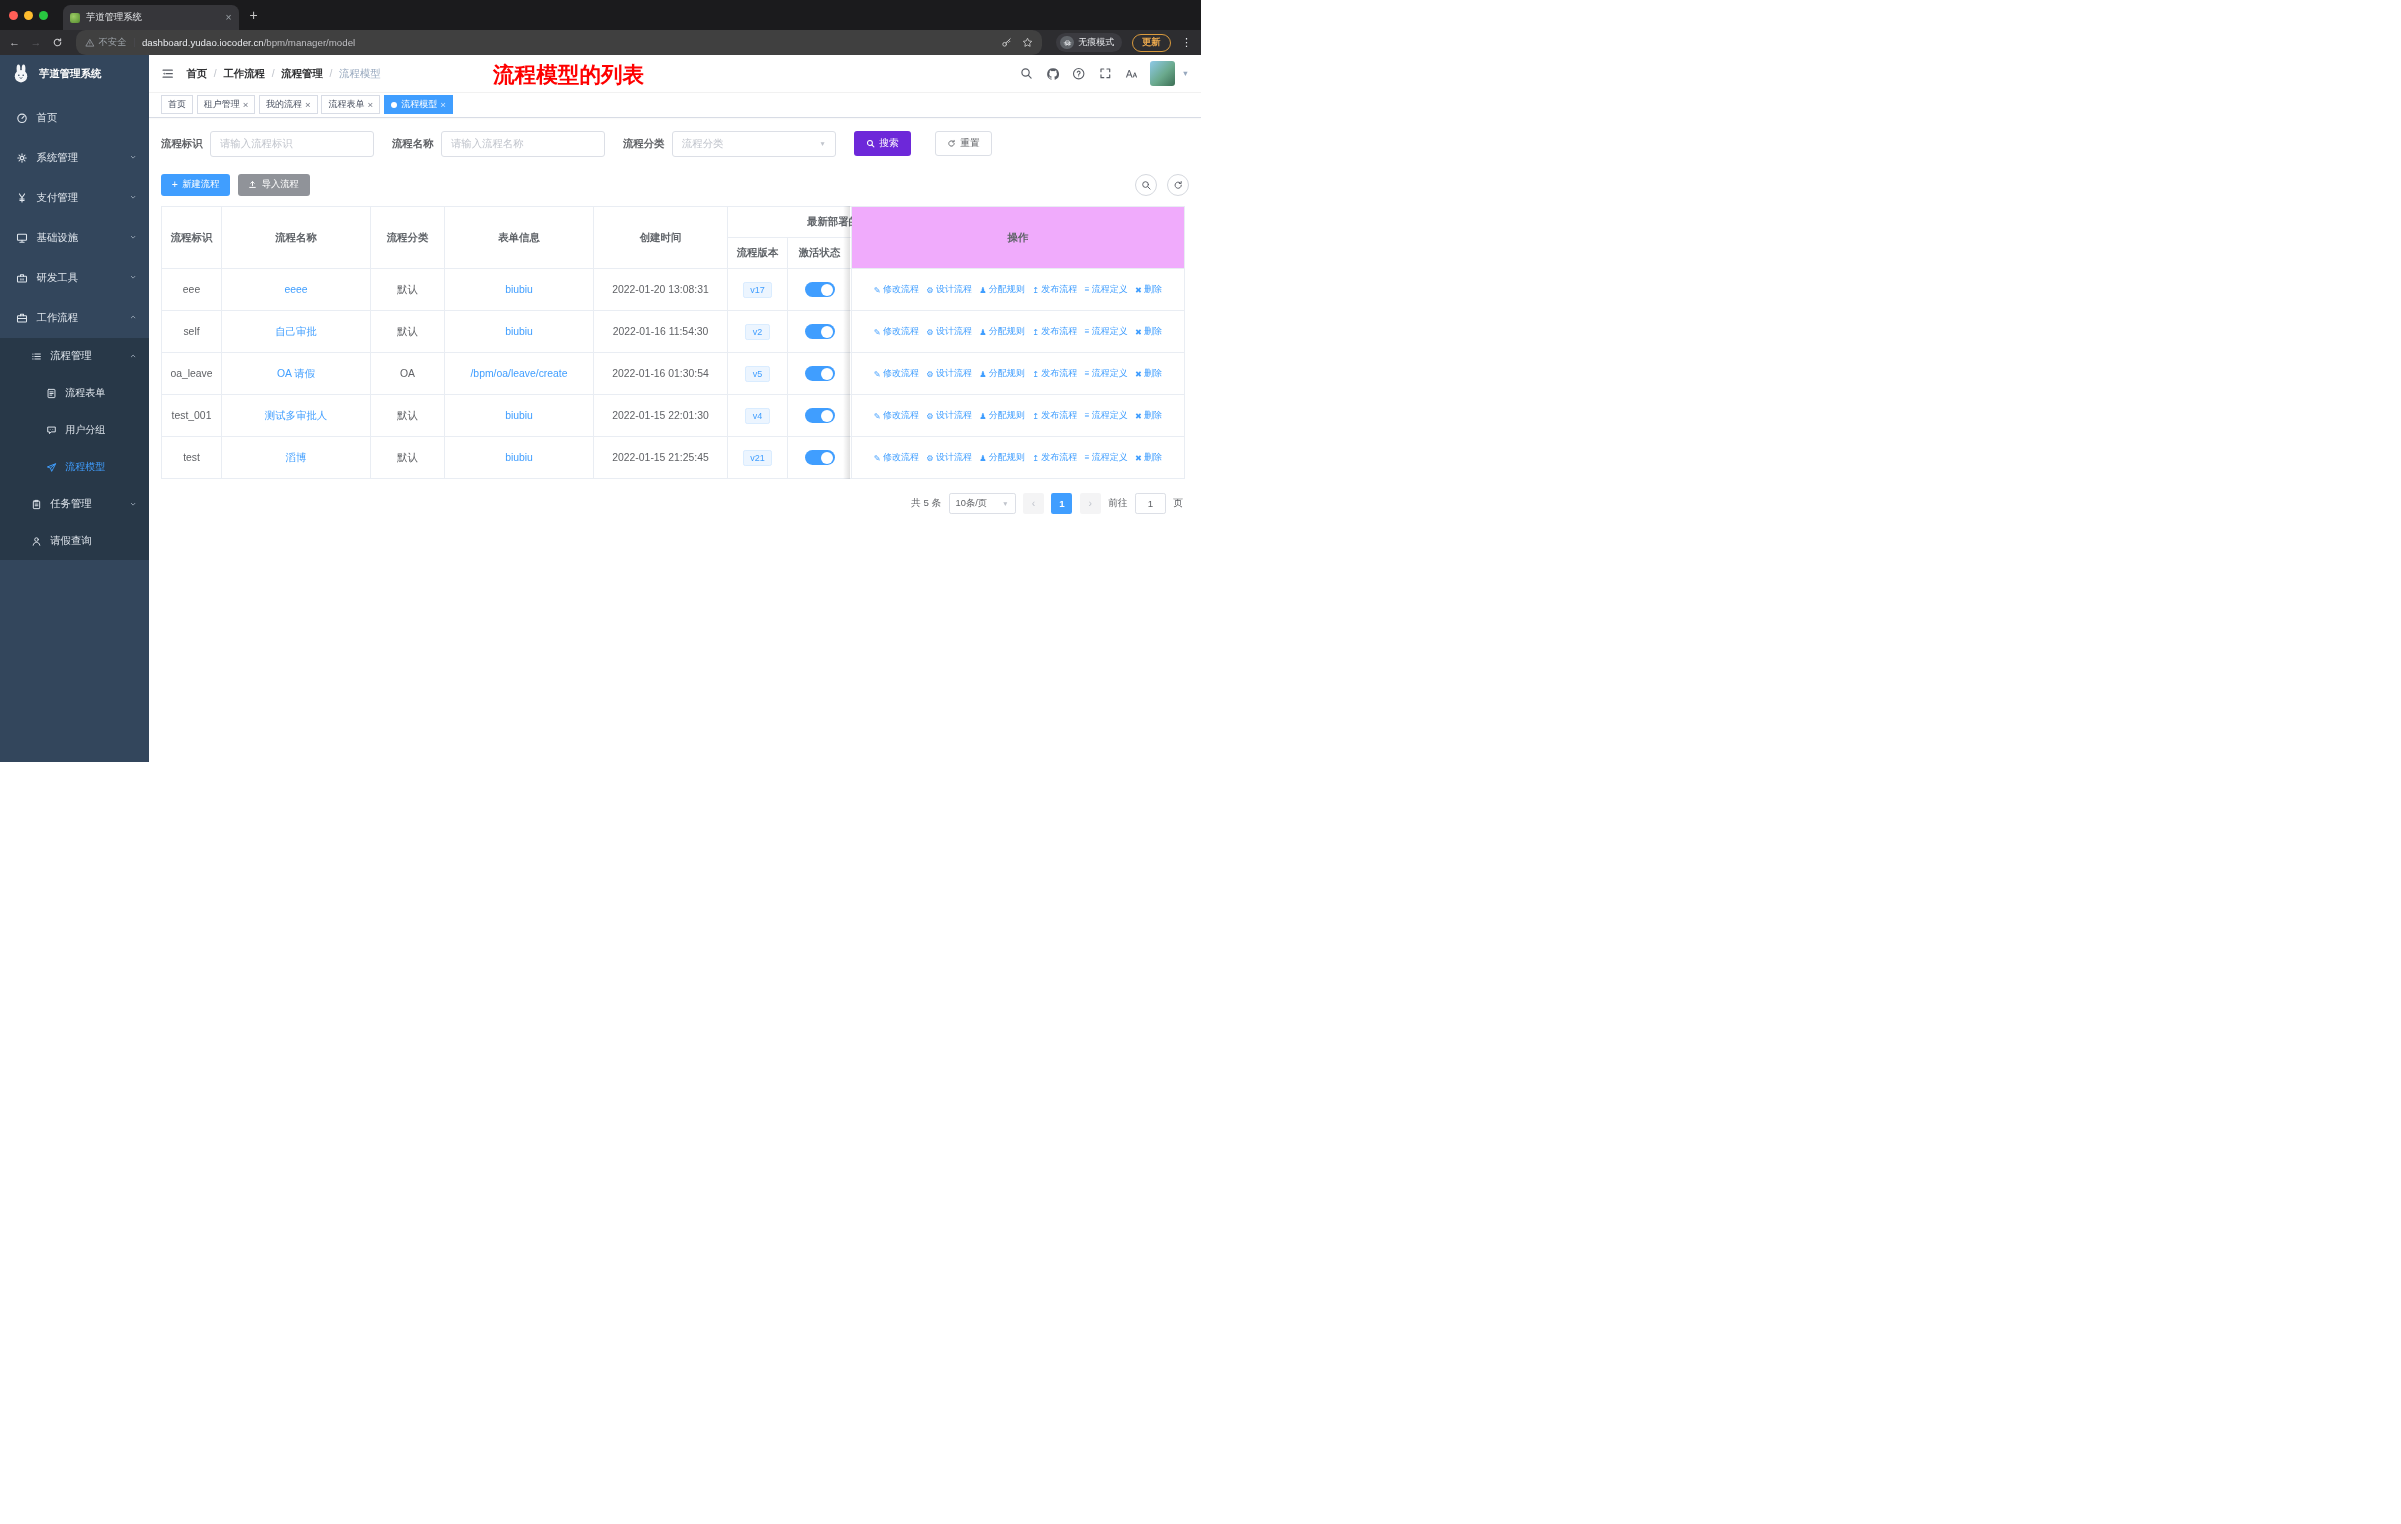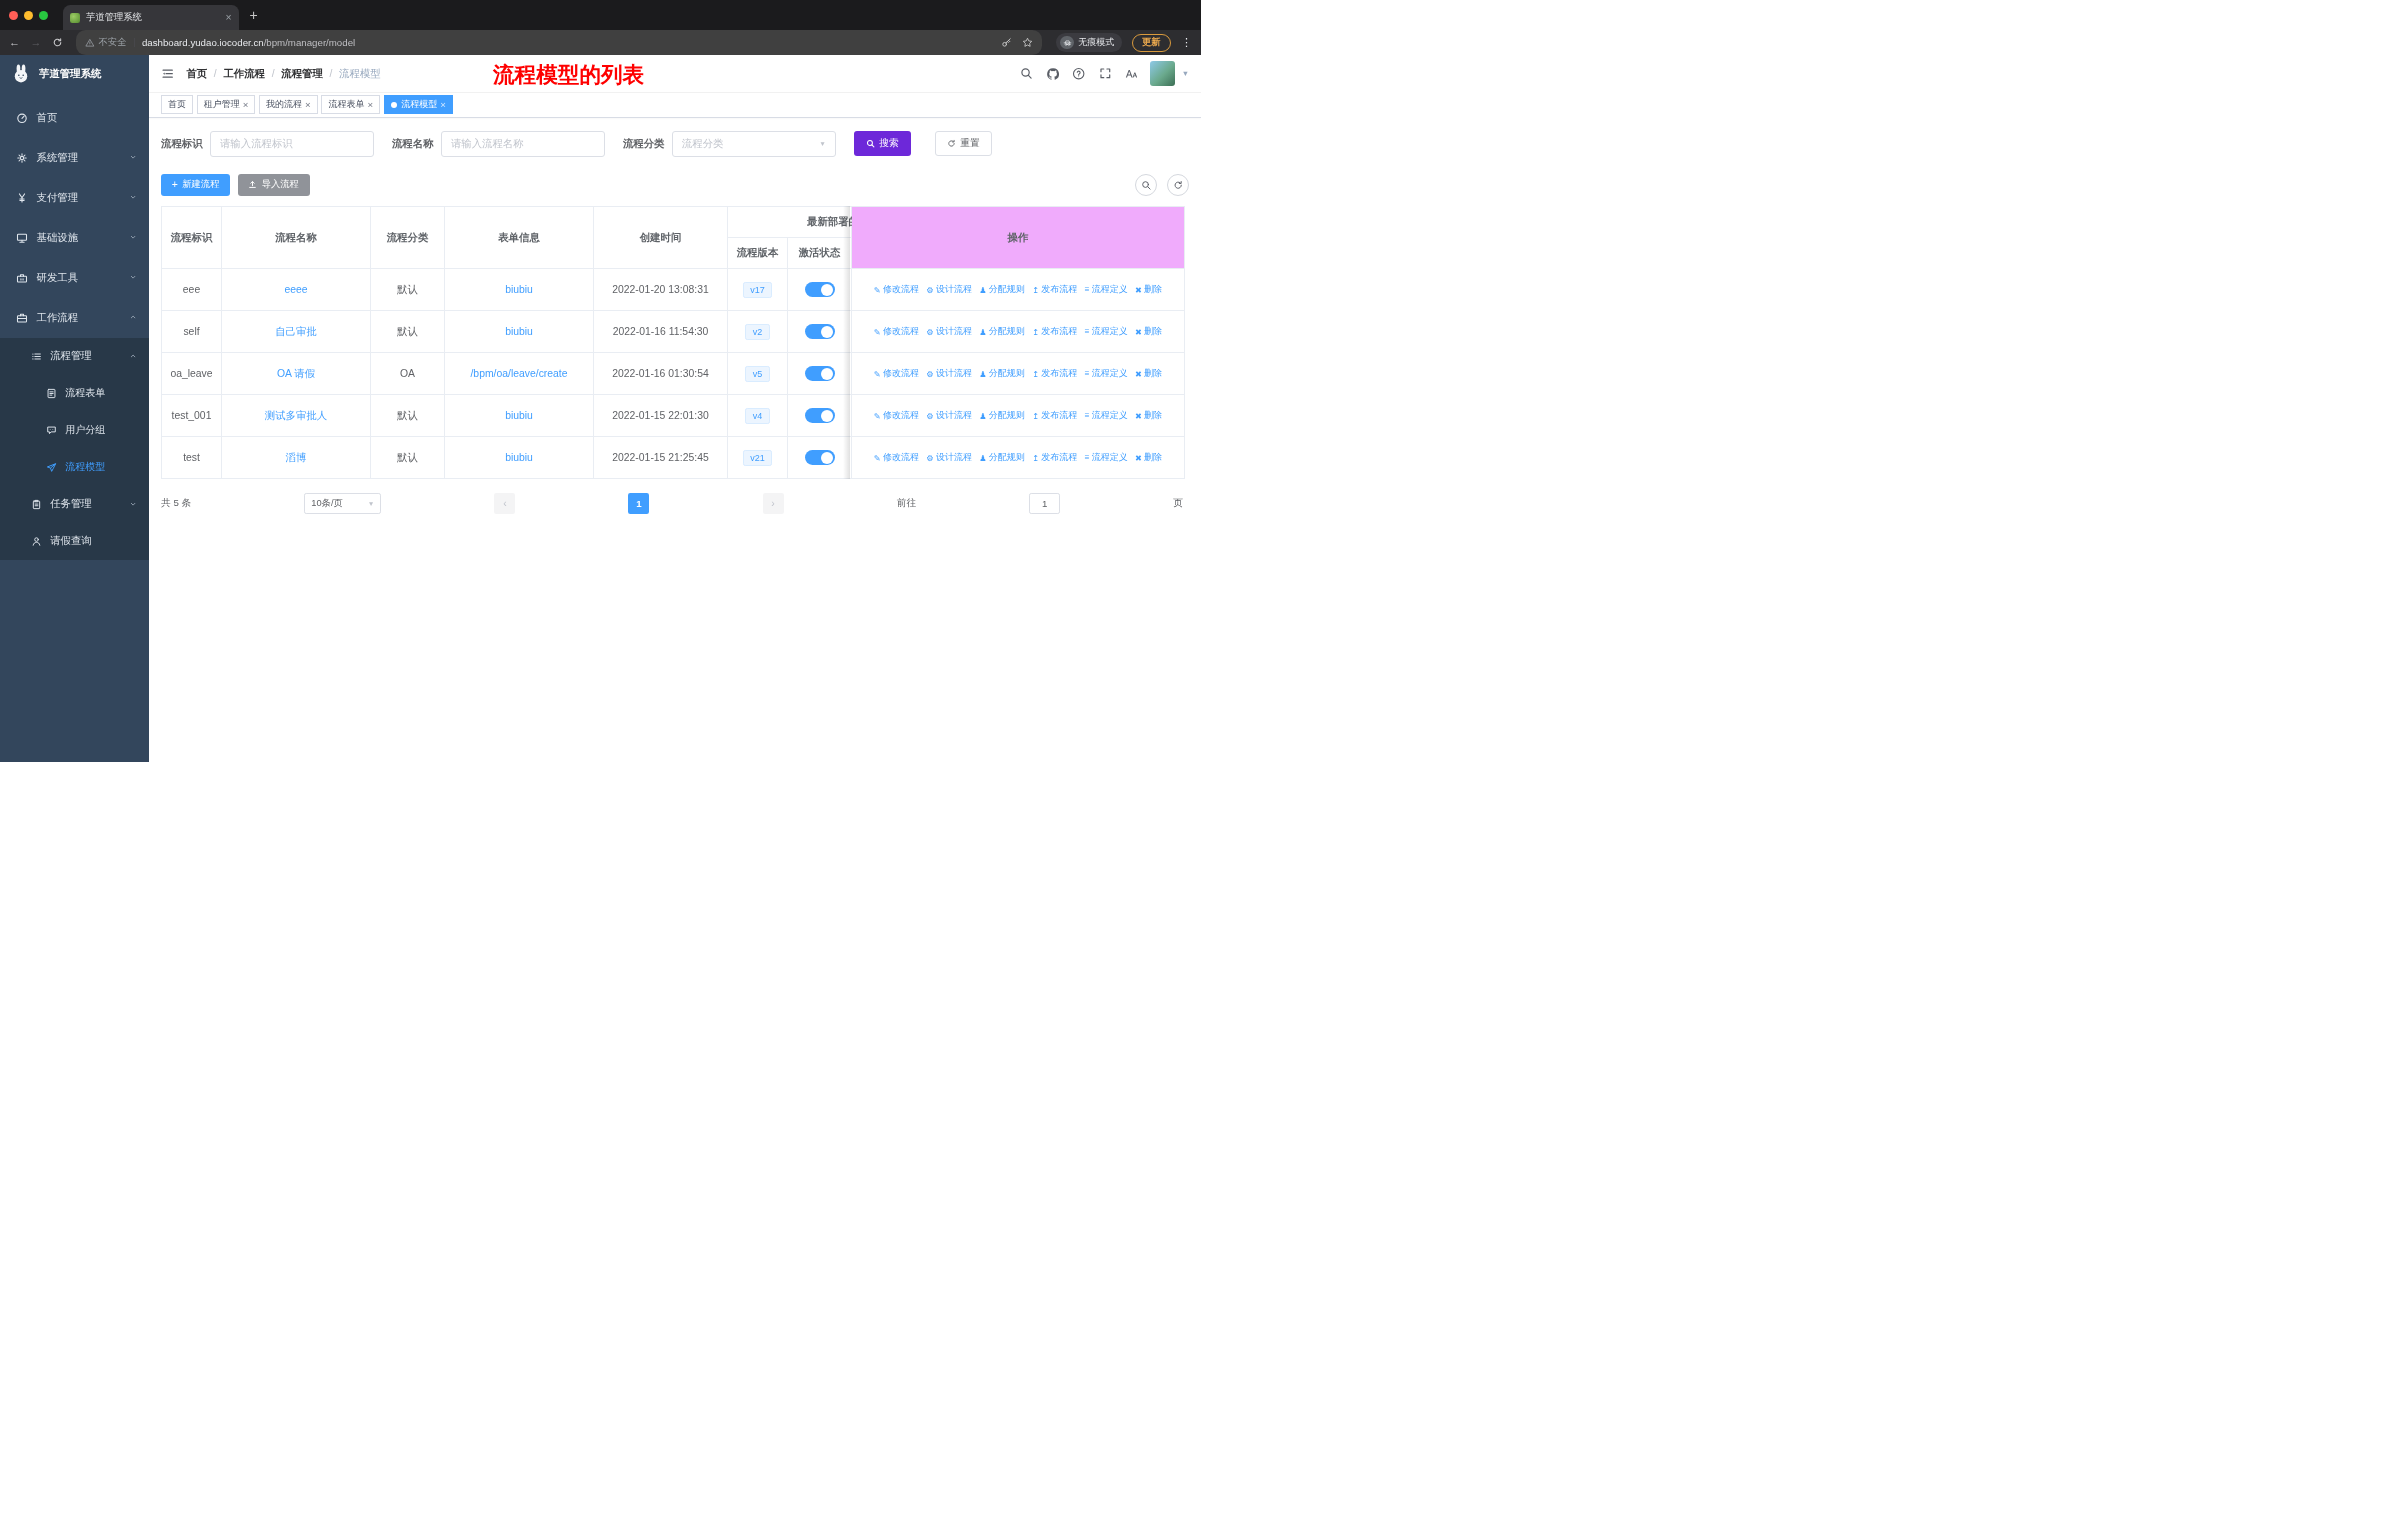--- a/index.html
+++ b/index.html
@@ -94,22 +94,22 @@
   .switch{display:inline-block;width:30px;height:15px;border-radius:7.4px;background:#dcdfe6;position:relative;cursor:pointer;vertical-align:middle}
   .switch[data-state="on"]{background:#409eff}
   .switch::after{content:'';position:absolute;left:1.5px;top:1.5px;width:12px;height:12px;border-radius:50%;background:#fff;}
   .switch[data-state="on"]::after{left:auto;right:1.5px;}
   .ops{display:flex;gap:7.4px;justify-content:center;align-items:center;padding:0 4.5px;}
   .op-link{color:#409eff;font-size:9px;display:inline-flex;align-items:center;gap:2.2px;white-space:nowrap;text-decoration:none;cursor:pointer}
   .op-glyph{font-size:8.2px}
   .fixed-shadow{position:absolute;top:0;bottom:0;right:333px;width:7.4px;pointer-events:none;background:linear-gradient(to right,rgba(0,0,0,0),rgba(0,0,0,0.12));z-index:3;}
 
   
-  .pagination{width:1022px;display:flex;align-items:center;justify-content:space-between;gap:7.4px;margin-top:13.4px;font-size:9.7px;color:#606266;}
-  .page-size{width:77px;height:21px;border:0.7px solid #dcdfe6;border-radius:2.2px;display:flex;align-items:center;justify-content:space-between;padding:0 6px;font-size:9.3px;color:#606266;cursor:pointer}
+  .pagination{width:1022px;display:flex;align-items:center;justify-content:flex-end;gap:7.4px;margin-top:13.4px;font-size:9.7px;color:#606266;}
+  .page-size{width:67px;height:21px;border:0.7px solid #dcdfe6;border-radius:2.2px;display:flex;align-items:center;justify-content:space-between;padding:0 6px;font-size:9.3px;color:#606266;cursor:pointer}
   .page-btn{width:21px;height:21px;border-radius:2.2px;background:#f4f4f5;color:#c0c4cc;display:flex;align-items:center;justify-content:center;font-size:10.4px;cursor:pointer}
   .page-num{width:21px;height:21px;border-radius:2.2px;background:#409eff;color:#fff;display:flex;align-items:center;justify-content:center;font-weight:700;cursor:pointer}
   .goto-input{width:31px;height:21px;border:0.7px solid #dcdfe6;border-radius:2.2px;text-align:center;font-size:9.7px;color:#606266}
   .caret-down{font-size:6.7px;color:#c0c4cc}
 </style>
 </head>
 <body>
 
 <div class="chrome">
   <div class="tabstrip">

